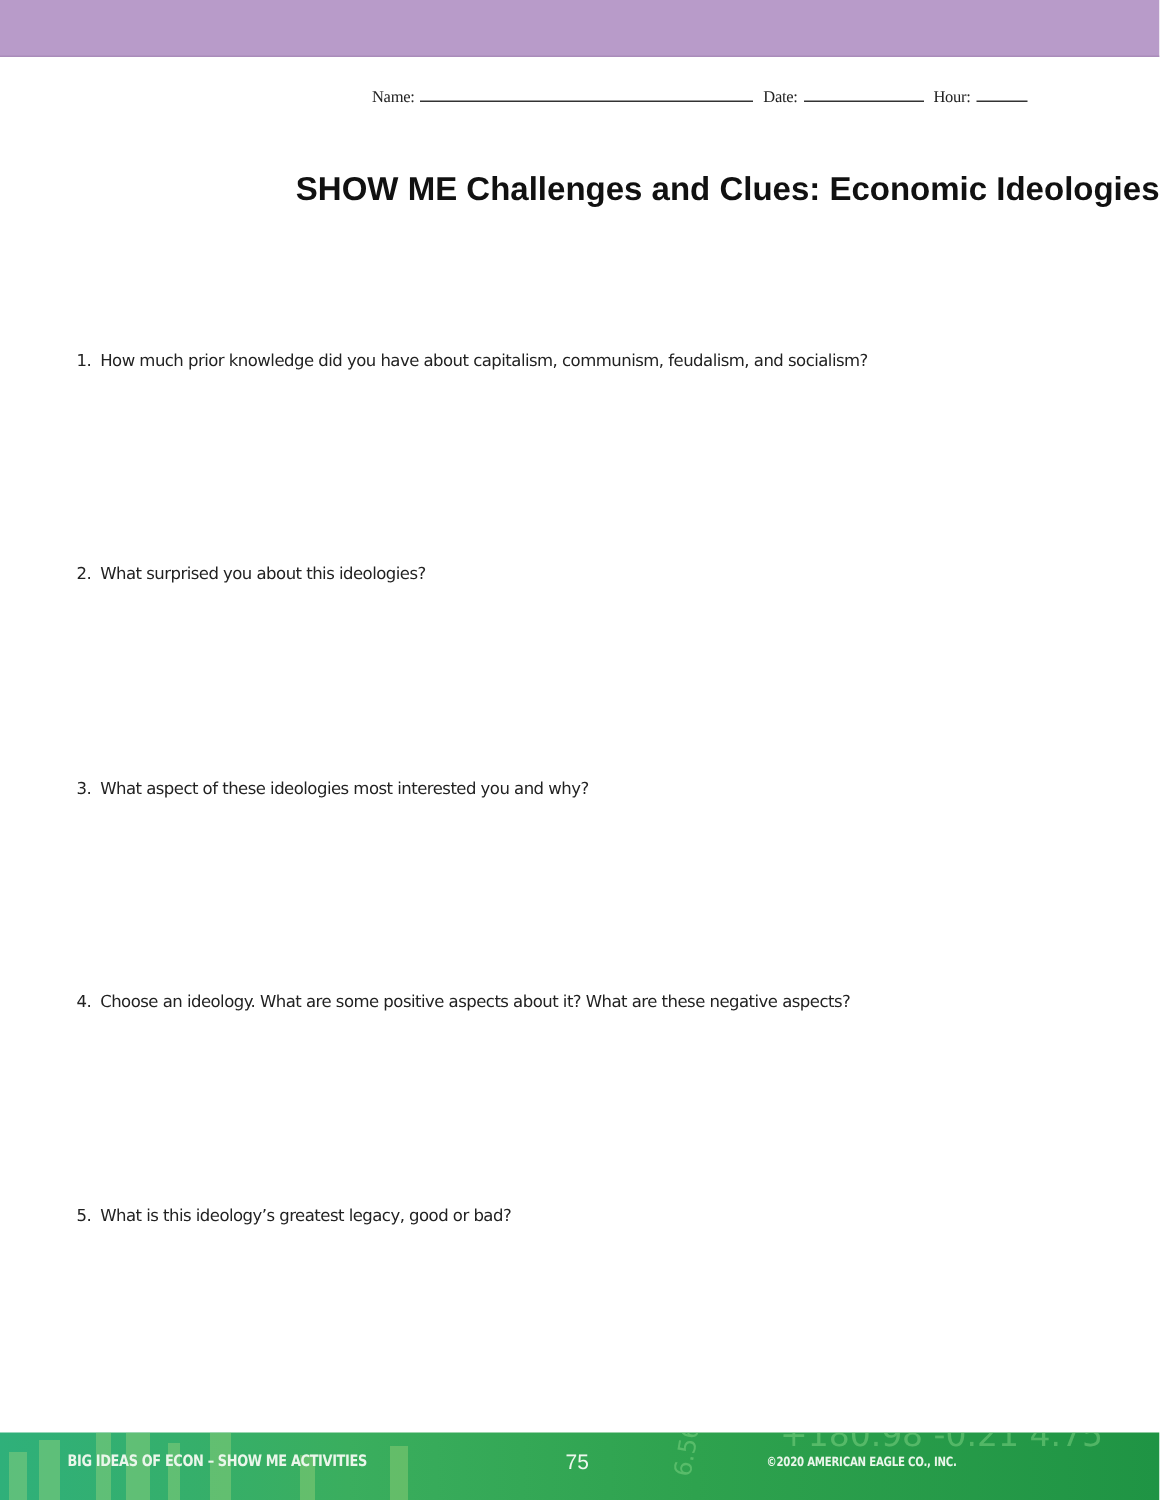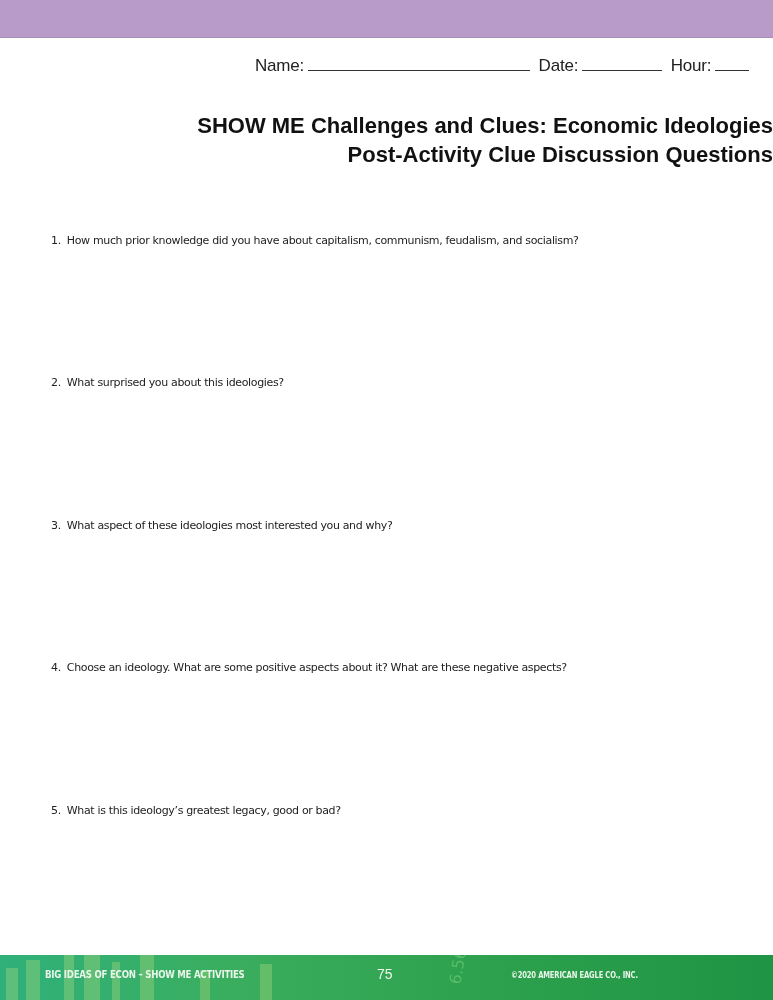--- a/index.html
+++ b/index.html
@@ -8,23 +8,23 @@
       background: #ffffff;
       font-family: "Liberation Sans", sans-serif;
       color: #1a1a1a;
     }
     .top-band {
       position: absolute; left: 0; top: 0; width: 773px; height: 37px;
       background: #b89bc9;
       border-bottom: 1px solid #a98cba;
     }
     .name-line {
-      position: absolute; top: 56px; left: 255px;
-      font-family: Liberation Sans, sans-serif;
-      font-size: 17px; color: #222; white-space: nowrap;
+      position: absolute; top: 56px; left: 248px;
+      font-family: Liberation Serif, serif;
+      font-size: 11px; color: #222; white-space: nowrap;
       letter-spacing: -0.2px;
     }
     .name-line .blank {
       display: inline-block; border-bottom: 1px solid #333;
       height: 11px; vertical-align: baseline; margin: 0 4px;
     }
     .title {
       position: absolute; top: 111px; left: 0; width: 773px;
       text-align: right; font-weight: bold; font-size: 22px;
       line-height: 29px; color: #111;
@@ -70,21 +70,20 @@
 <div class="top-band"></div>
 
 <div class="name-line">
   <span>Name:</span><span class="blank" style="width:222px"></span>
   <span>Date:</span><span class="blank" style="width:80px"></span>
   <span>Hour:</span><span class="blank" style="width:34px"></span>
 </div>
 
 <div class="title">
   <div>SHOW ME Challenges and Clues: Economic Ideologies</div>
-  <div>Post-Activity Clue Discussion Questions</div>
 </div>
 
 <div class="question" style="top:234px">
   <span class="num">1.</span><span>How much prior knowledge did you have about capitalism, communism, feudalism, and socialism?</span>
 </div>
 <div class="question" style="top:376px">
   <span class="num">2.</span><span>What surprised you about this ideologies?</span>
 </div>
 <div class="question" style="top:519px">
   <span class="num">3.</span><span>What aspect of these ideologies most interested you and why?</span>
@@ -98,17 +97,18 @@
 
 <div class="footer">
   <div class="bar" style="left:6px;width:12px;height:32px"></div>
   <div class="bar" style="left:26px;width:14px;height:40px"></div>
   <div class="bar" style="left:64px;width:10px;height:45px"></div>
   <div class="bar" style="left:84px;width:16px;height:45px"></div>
   <div class="bar" style="left:112px;width:8px;height:38px"></div>
   <div class="bar" style="left:140px;width:14px;height:45px"></div>
   <div class="bar" style="left:200px;width:10px;height:30px"></div>
   <div class="bar" style="left:260px;width:12px;height:36px"></div>
+  <div class="ticker" style="left:520px;top:-10px">+180.98   -0.21   4.75</div>
   <div class="ticker" style="left:440px;top:2px;font-size:16px;transform:rotate(-80deg)">6.56</div>
   <div class="left-text">BIG IDEAS OF ECON – SHOW ME ACTIVITIES</div>
   <div class="page-num">75</div>
   <div class="copy">©2020 AMERICAN EAGLE CO., INC.</div>
 </div>
 
 </body></html>

